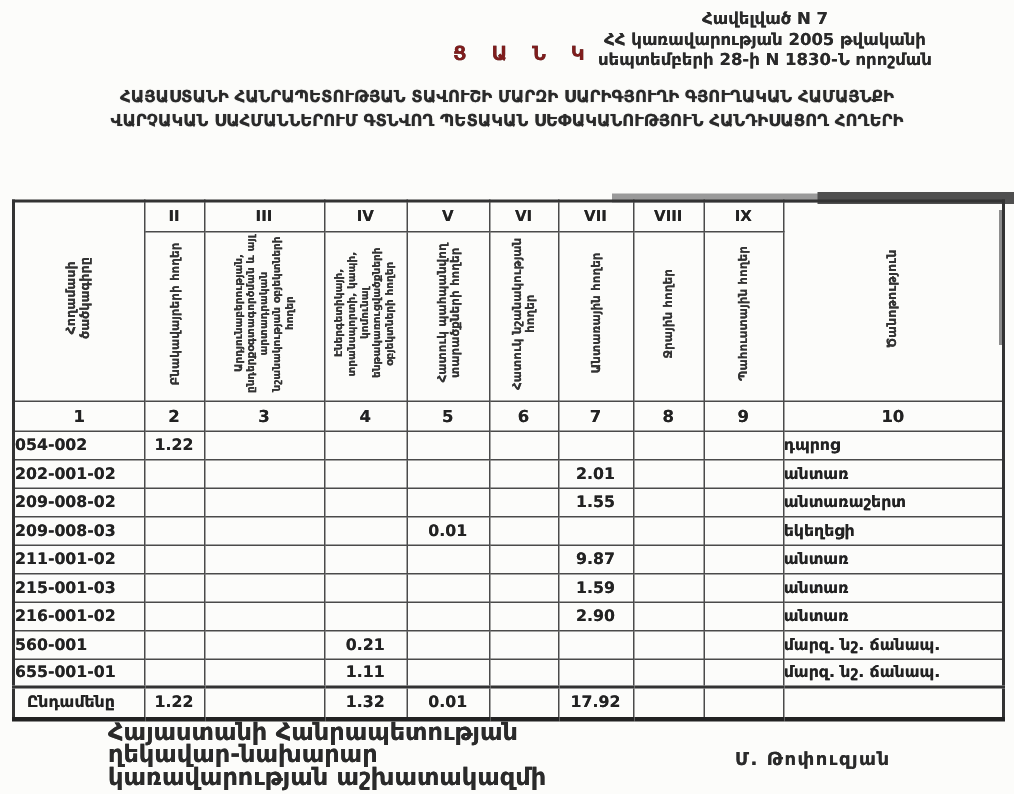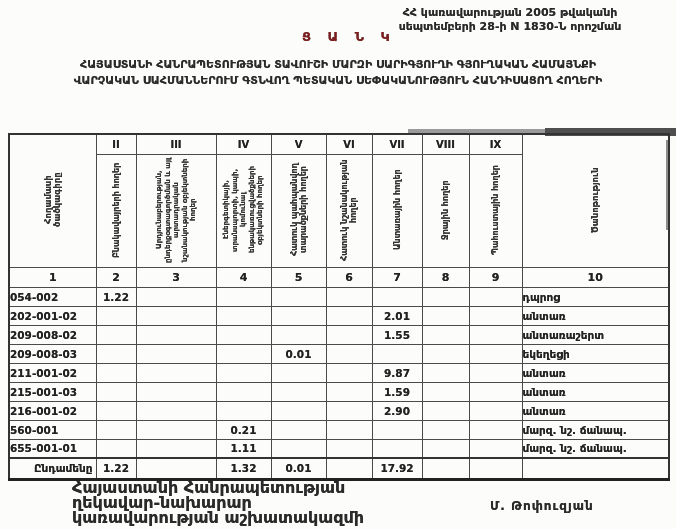--- a/index.html
+++ b/index.html
@@ -49,40 +49,41 @@
   .vtext.small{font-size:7px;line-height:8.5px;height:106px;}
   .vtext.tall{font-size:8.5px;}
   tr.num-row{height:20px;}
   tr.num-row td{text-align:center;font-size:11px;font-weight:700;}
   tr.data-row{height:19px;padding-left:48px;}
   td.code{text-align:left;padding-left:3px;font-size:10.5px;}
   td.val{text-align:center;}
   td.note{text-align:left;padding-left:4px;font-size:10px;}
   tr.total-row{height:21px;}
   tr.total-row td{border-top:2px solid #333;border-bottom:3px solid #222;font-weight:700;}
-  tr.total-row td.code{padding-left:24px;}
+  tr.total-row td.code{padding-left:8px;}
   .footer-left{
     position:absolute;left:72px;top:480px;
     font-size:16px;font-weight:700;line-height:15px;color:#2a2a2a;
     text-shadow:0 0 .4px #555;
   }
   .signature{
     position:absolute;left:490px;top:499px;
     font-size:12px;font-weight:700;color:#2a2a2a;letter-spacing:1px;
     text-shadow:0 0 .4px #555;
   }
   
   .smudge-a{position:absolute;left:408px;top:129px;width:268px;height:6px;background:#9a9a9a;}
   .smudge-b{position:absolute;left:545px;top:128px;width:131px;height:8px;background:#4f4f4f;}
   .smudge-c{position:absolute;left:666px;top:140px;width:4px;height:90px;background:#8d8d8d;}
 </style>
 </head>
 <body>
 
 <div class="appendix">
+  <div>Հավելված N 7</div>
   <div>ՀՀ կառավարության 2005 թվականի</div>
   <div>սեպտեմբերի 28-ի N  1830-Ն որոշման</div>
 </div>
 
 <div class="cank">Ց Ա Ն Կ</div>
 
 <div class="doc-title">
   <div>ՀԱՅԱՍՏԱՆԻ ՀԱՆՐԱՊԵՏՈՒԹՅԱՆ ՏԱՎՈՒՇԻ ՄԱՐԶԻ ՍԱՐԻԳՅՈՒՂԻ ԳՅՈՒՂԱԿԱՆ ՀԱՄԱՅՆՔԻ</div>
   <div>ՎԱՐՉԱԿԱՆ ՍԱՀՄԱՆՆԵՐՈՒՄ  ԳՏՆՎՈՂ  ՊԵՏԱԿԱՆ ՍԵՓԱԿԱՆՈՒԹՅՈՒՆ  ՀԱՆԴԻՍԱՑՈՂ ՀՈՂԵՐԻ</div>
 </div>

